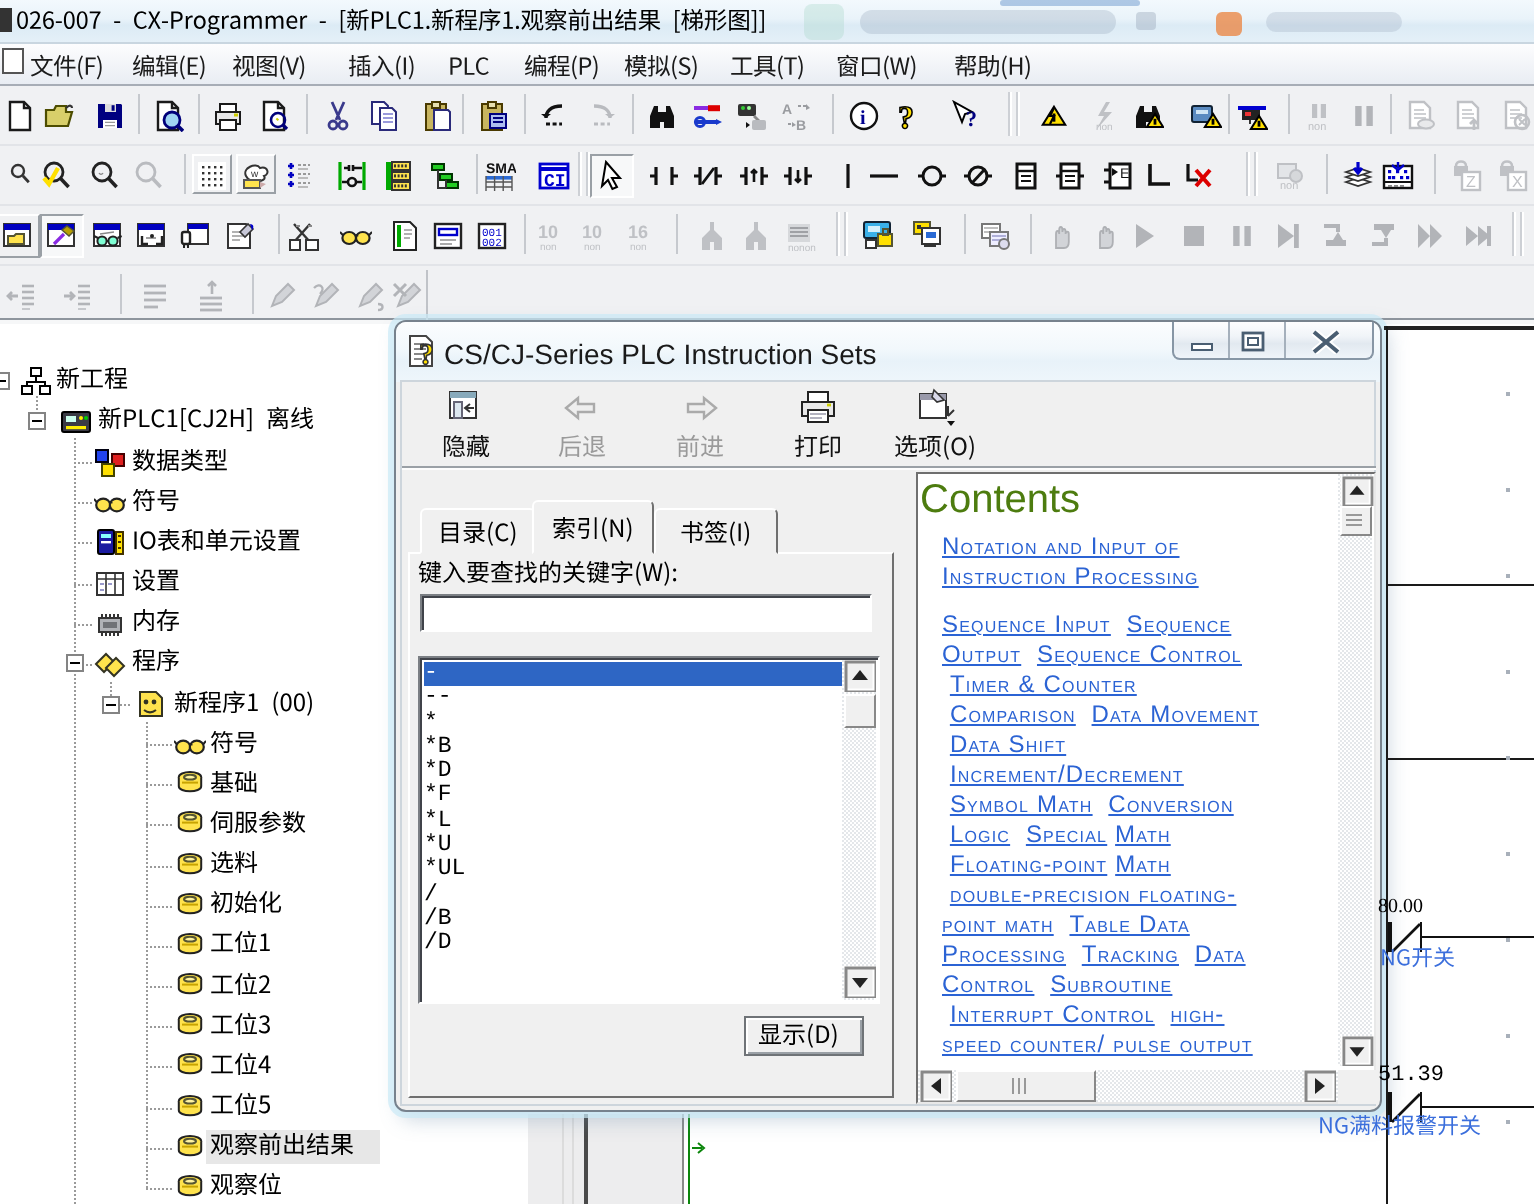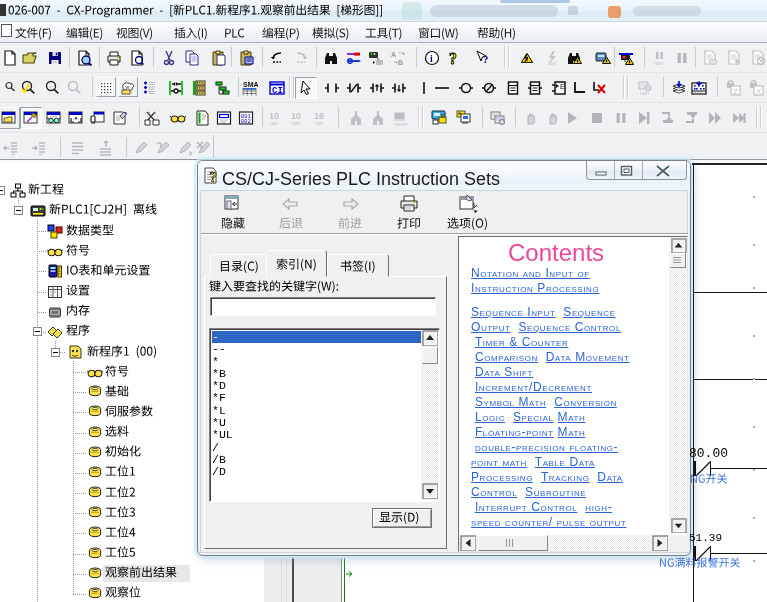--- a/index.html
+++ b/index.html
@@ -758,21 +758,21 @@
 <svg class="abs" style="left:694px;top:461px;z-index:3" width="18" height="16">
     <path d="M2 15L16 1" stroke="#111" stroke-width="1.3"></path>
   </svg>
 <div class="abs" style="left:711px;top:467.5px;width:56px;height:1.3px;background:#111;z-index:3"></div>
 <div class="abs" style="left:694px;top:545.5px;width:1.8px;height:15px;background:#111;z-index:3"></div>
 <div class="abs" style="left:709.5px;top:545.5px;width:1.8px;height:15px;background:#111;z-index:3"></div>
 <svg class="abs" style="left:694px;top:545.5px;z-index:3" width="18" height="16">
     <path d="M2 15L16 1" stroke="#111" stroke-width="1.3"></path>
   </svg>
 <div class="abs" style="left:711px;top:552.5px;width:56px;height:1.3px;background:#111;z-index:3"></div>
-<div class="abs" style="left:689px;top:448px;width:40px;height:11px;font-family:Liberation Mono, monospace;font-size:13px;color:#000;line-height:11px;z-index:3">80.00</div>
+<div class="abs" style="left:689px;top:448px;width:40px;height:11px;font-family:Liberation Serif, serif;font-size:10px;color:#000;line-height:11px;z-index:3">80.00</div>
 <div class="abs" style="left:689px;top:533px;width:40px;height:11px;font-family:'Liberation Mono',monospace;font-size:11px;color:#000;line-height:11px;z-index:3">51.39</div>
 <svg style="position:absolute;left:690px;top:473px;overflow:visible;z-index:3" width="39.5" height="13">
     <g fill="#3a6edc" transform="translate(0 9.68) scale(0.011 -0.011)">
       <use href="#q56" x="0"></use>
       <use href="#q57" x="723"></use>
       <use href="#q58" x="1412"></use>
       <use href="#q59" x="2412"></use>
     </g>
   </svg>
 <svg style="position:absolute;left:659px;top:557px;overflow:visible;z-index:3" width="83.5" height="13">
@@ -1116,21 +1116,21 @@
 <div class="abs" style="left:35px;top:331.35px;width:5px;height:1px;background:#000"></div>
 <div class="abs" style="left:51px;top:347.5px;width:9px;height:9px;background:#fff;border:1px solid #848484"></div>
 <div class="abs" style="left:53px;top:351.5px;width:5px;height:1px;background:#000"></div>
 <div class="abs" style="left:197px;top:160px;width:494px;height:396px;border-radius:6px;border:1px solid #77828d;background:#f0f0f0;box-shadow:0 0 0 3px rgba(203,233,246,.7), 3px 4px 10px rgba(110,140,170,.35)"></div>
 <div class="abs" style="left:198px;top:161px;width:492px;height:30px;border-radius:5px 5px 0 0;background:linear-gradient(180deg,#fbfdfe,#f2f8fc 45%,#e8f2f9 65%,#eef6fb)"></div>
 <svg class="abs" style="left:203px;top:167px" width="17" height="17" viewBox="0 0 17 17">
     <path d="M2 1h8l3 3v12H2z" fill="#fff" stroke="#444"></path>
     <path d="M4 5h5M4 7.5h6M4 10h6M4 12.5h4" stroke="#888" stroke-width=".9"></path>
     <text x="6.5" y="15" font-size="15" font-weight="bold" fill="#ffdf00" stroke="#333" stroke-width=".8" font-family="Liberation Serif">?</text>
   </svg>
-<div class="abs" style="left:222px;top:169px;font-size:18px;color:#1a1a1a">CS/CJ-Series PLC Instruction Sets</div>
+<div class="abs" style="left:222px;top:169px;font-size:14px;color:#1a1a1a">CS/CJ-Series PLC Instruction Sets</div>
 <div class="abs" style="left:586px;top:161px;width:101px;height:19px;background:linear-gradient(180deg,#fdfdfe,#f0f4f8 40%,#e2e9f0 60%,#eff4f9);border:1px solid #8796a5;border-top:none;border-radius:0 0 4px 4px">
     <div class="abs" style="left:27px;top:0;width:1px;height:18px;background:#a5b0bc"></div>
     <div class="abs" style="left:55px;top:0;width:1px;height:18px;background:#a5b0bc"></div>
     <svg class="abs" style="left:8px;top:4px" width="14" height="11">
       <rect x="1" y="7" width="10" height="3" fill="#fff" stroke="#4a5e72"></rect>
     </svg>
     <svg class="abs" style="left:33px;top:3.5px" width="15" height="12">
       <rect x="1.5" y="1.5" width="10" height="8.5" fill="#fff" stroke="#4a5e72" stroke-width="1.4"></rect>
       <rect x="4" y="4" width="5" height="3.5" fill="#fff" stroke="#4a5e72"></rect>
     </svg>
@@ -1284,21 +1284,21 @@
 <svg style="position:absolute;left:379px;top:511px;overflow:visible;" width="42.4" height="14.2">
     <g fill="#000" transform="translate(0 10.56) scale(0.012 -0.012)">
       <use href="#q116" x="0"></use>
       <use href="#q117" x="1000"></use>
       <use href="#q33" x="2000"></use>
       <use href="#q118" x="2338"></use>
       <use href="#q35" x="3026"></use>
     </g>
   </svg>
 <div class="abs" style="left:458px;top:236px;width:230px;height:316px;background:#fff;border:1px solid;border-color:#6f6f6f #e8e8e8 #e8e8e8 #6f6f6f"></div>
-<div class="abs" style="left:508px;top:239px;font-size:24px;color:#ec4899">Contents</div>
+<div class="abs" style="left:460px;top:239px;font-size:20px;color:#4d7c0f">Contents</div>
 <div class="abs" style="left:471px;top:266px;font-size:12px;line-height:15px;color:#2b63d4;font-variant:small-caps;letter-spacing:.6px"><span style="text-decoration:underline">Notation and Input of</span><br><span style="text-decoration:underline">Instruction Processing</span></div>
 <div class="abs" style="left:471px;top:305px;font-size:12px;line-height:15px;color:#2b63d4;font-variant:small-caps;letter-spacing:.6px"><span style="text-decoration:underline">Sequence Input</span>&nbsp;&nbsp;<span style="text-decoration:underline">Sequence</span><br><span style="text-decoration:underline">Output</span>&nbsp;&nbsp;<span style="text-decoration:underline">Sequence Control</span><br>&nbsp;<span style="text-decoration:underline">Timer &amp; Counter</span><br>&nbsp;<span style="text-decoration:underline">Comparison</span>&nbsp;&nbsp;<span style="text-decoration:underline">Data Movement</span><br>&nbsp;<span style="text-decoration:underline">Data Shift</span><br>&nbsp;<span style="text-decoration:underline">Increment/Decrement</span><br>&nbsp;<span style="text-decoration:underline">Symbol Math</span>&nbsp;&nbsp;<span style="text-decoration:underline">Conversion</span><br>&nbsp;<span style="text-decoration:underline">Logic</span>&nbsp;&nbsp;<span style="text-decoration:underline">Special</span>&nbsp;<span style="text-decoration:underline">Math</span><br>&nbsp;<span style="text-decoration:underline">Floating-point</span>&nbsp;<span style="text-decoration:underline">Math</span><br>&nbsp;<span style="text-decoration:underline">double-precision floating-</span><br><span style="text-decoration:underline">point math</span>&nbsp;&nbsp;<span style="text-decoration:underline">Table Data</span><br><span style="text-decoration:underline">Processing</span>&nbsp;&nbsp;<span style="text-decoration:underline">Tracking</span>&nbsp;&nbsp;<span style="text-decoration:underline">Data</span><br><span style="text-decoration:underline">Control</span>&nbsp;&nbsp;<span style="text-decoration:underline">Subroutine</span><br>&nbsp;<span style="text-decoration:underline">Interrupt Control</span>&nbsp;&nbsp;<span style="text-decoration:underline">high-</span><br><span style="text-decoration:underline">speed counter/ pulse output</span></div>
 <div class="abs" style="left:669px;top:237px;width:17px;height:296px;background:repeating-conic-gradient(#fff 0 25%,#e4e7ea 0 50%) 0 0/2px 2px"></div>
 <svg class="abs" style="left:669.5px;top:238px" width="17" height="15" viewBox="0 0 16 16">
     <rect width="16" height="16" fill="#f0f0f0"></rect>
     <rect x="0" y="0" width="15" height="15" fill="none" stroke="#fff" stroke-width="1.5"></rect>
     <rect x="1" y="1" width="15" height="15" fill="none" stroke="#888" stroke-width="1.5"></rect>
     <path d="M8 5l-4 5h8z" fill="#222"></path>
   </svg>
 <svg class="abs" style="left:669.5px;top:518px" width="17" height="15" viewBox="0 0 16 16">

